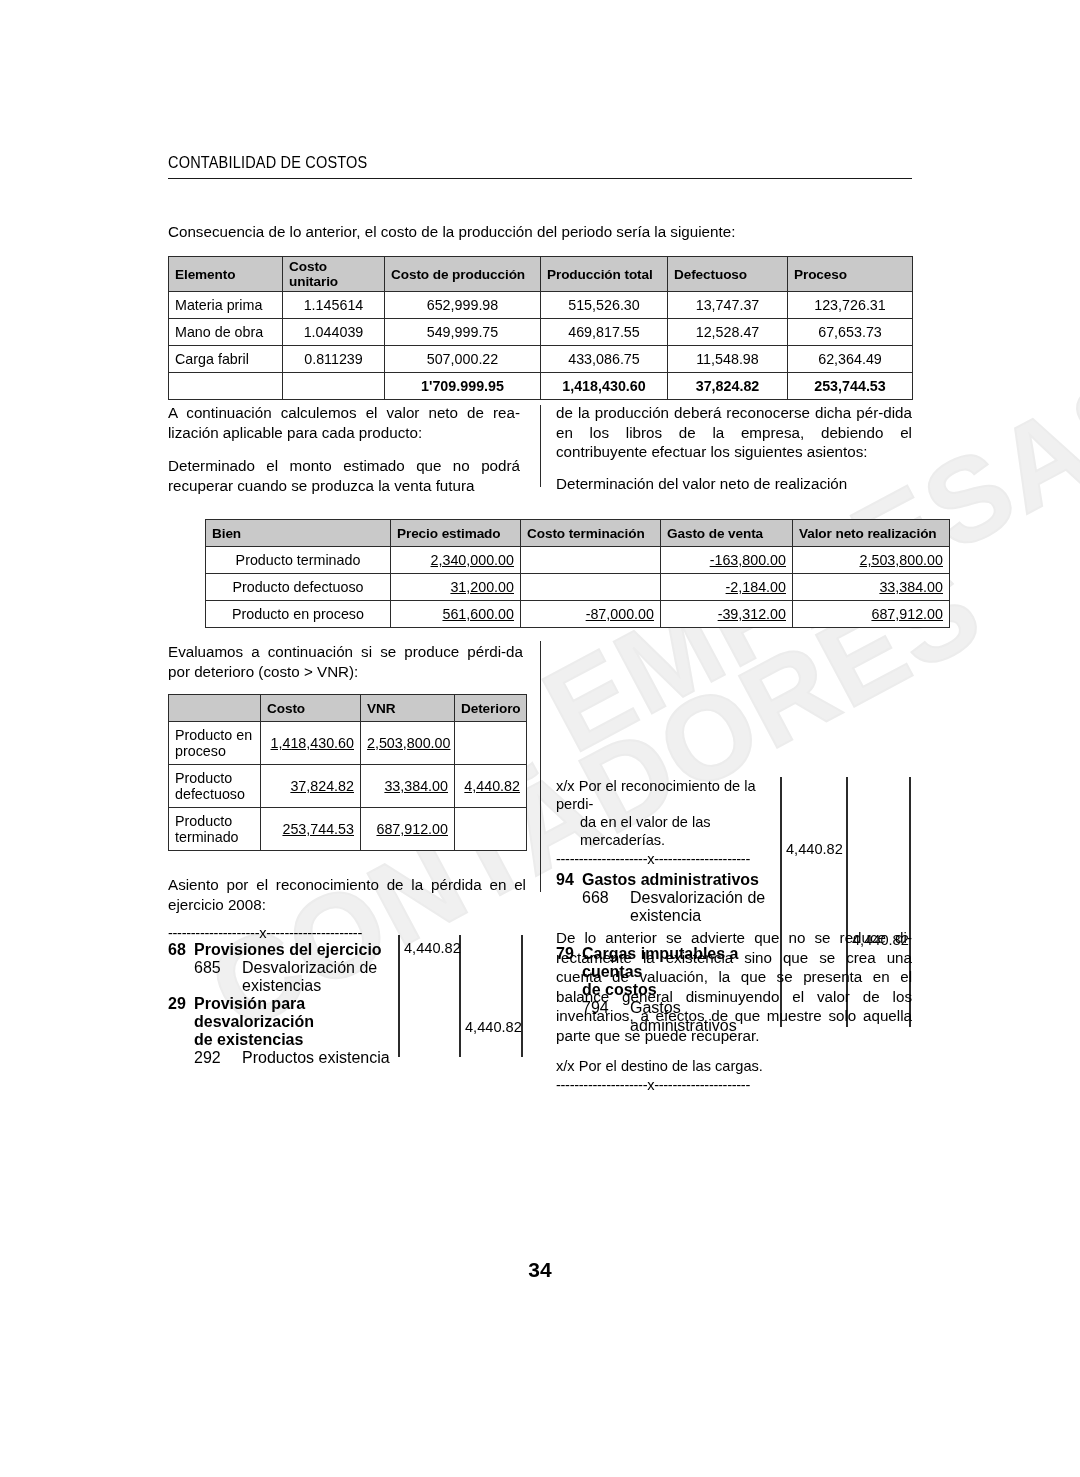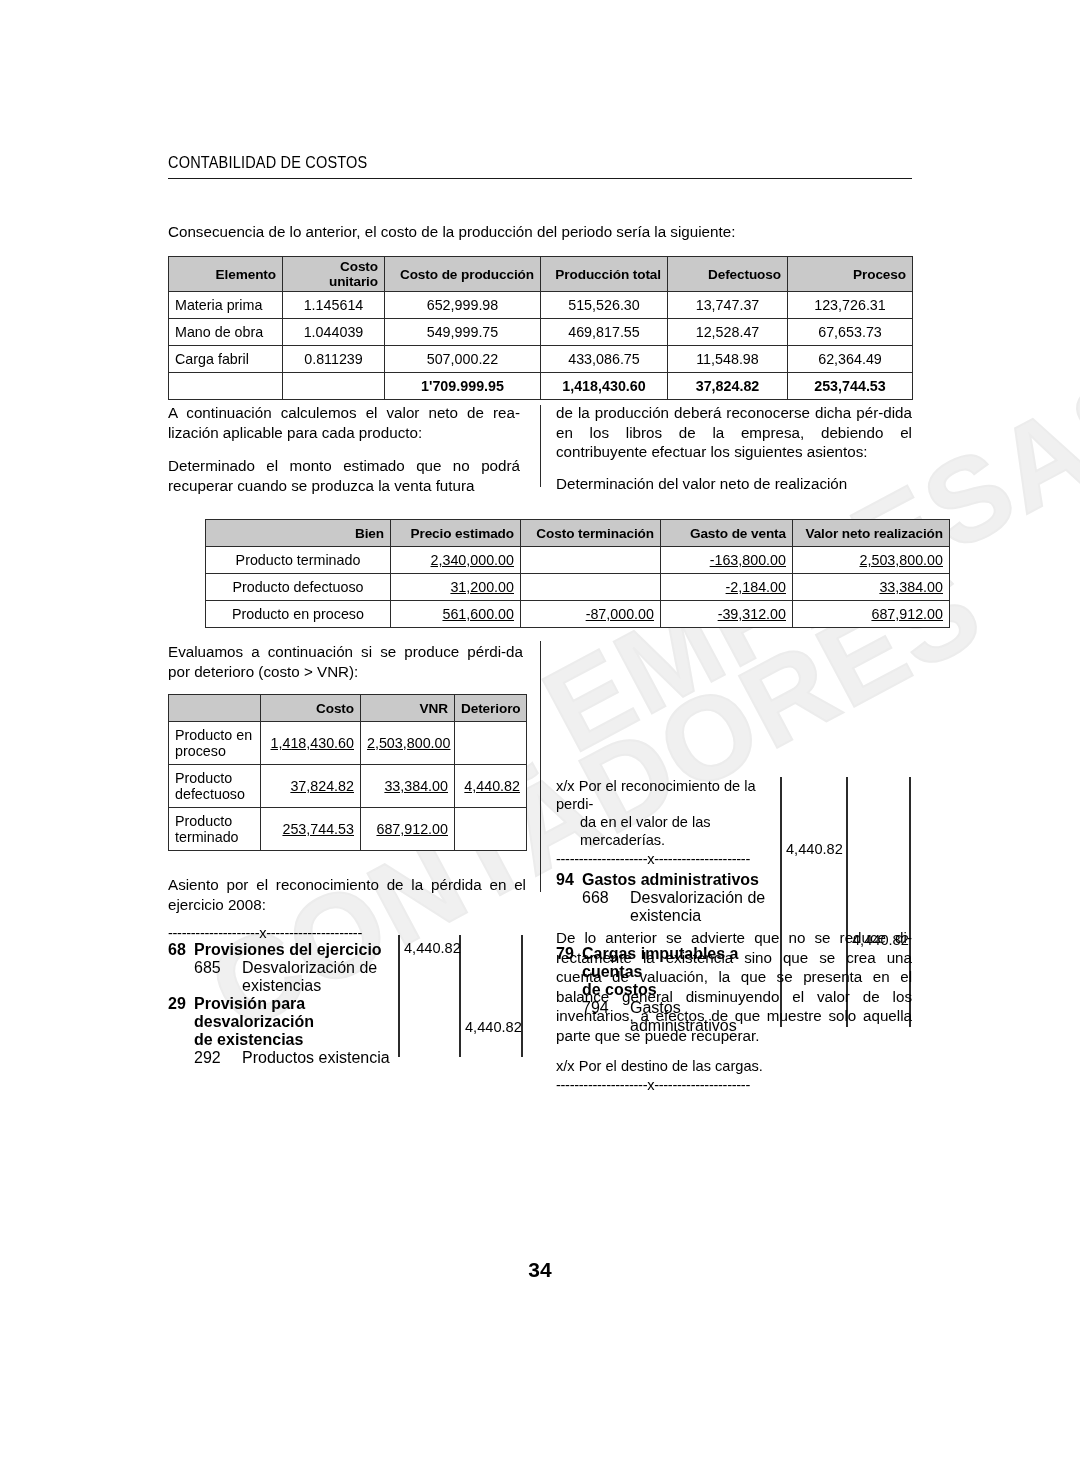--- a/index.html
+++ b/index.html
@@ -86,21 +86,21 @@
   }
   table.doc td, table.doc th {
     border: 1.1px solid #2b2b2b;
     padding: 2px 6px;
     height: 22px;
     background: #ffffff;
   }
   table.doc th {
     background: #c9c9c9;
     font-weight: bold;
-    text-align: right;
+    text-align: left;
     font-size: 13.6px;
     letter-spacing: -0.1px;
   }
   td.num   { text-align: center; }
   td.numr  { text-align: right; text-decoration: underline; }
   td.lbl   { text-align: left; }
   td.lblc  { text-align: center; }
   tr.total td { font-weight: bold; text-align: center; }
   td.blank { border: none; background: transparent; }
   .jrow { display: flex; }

